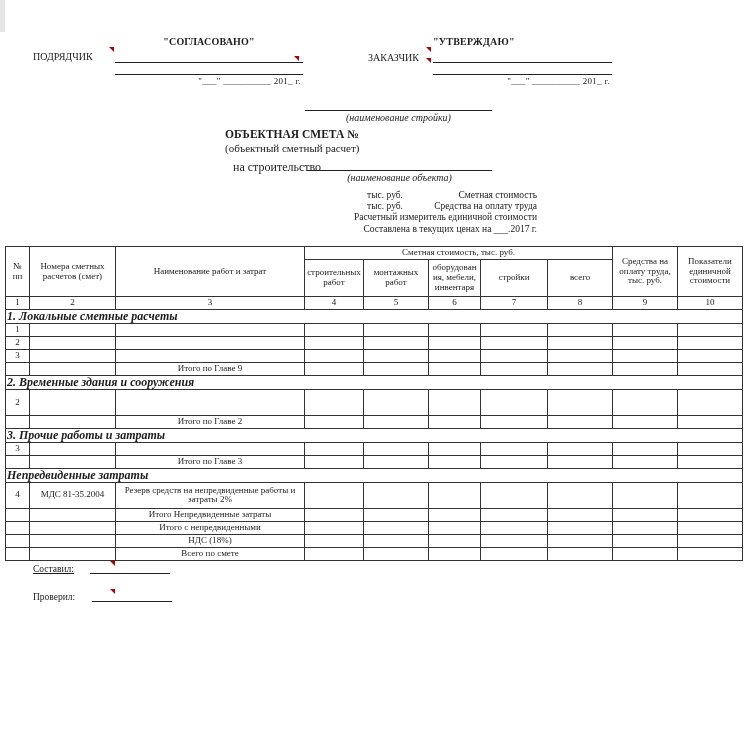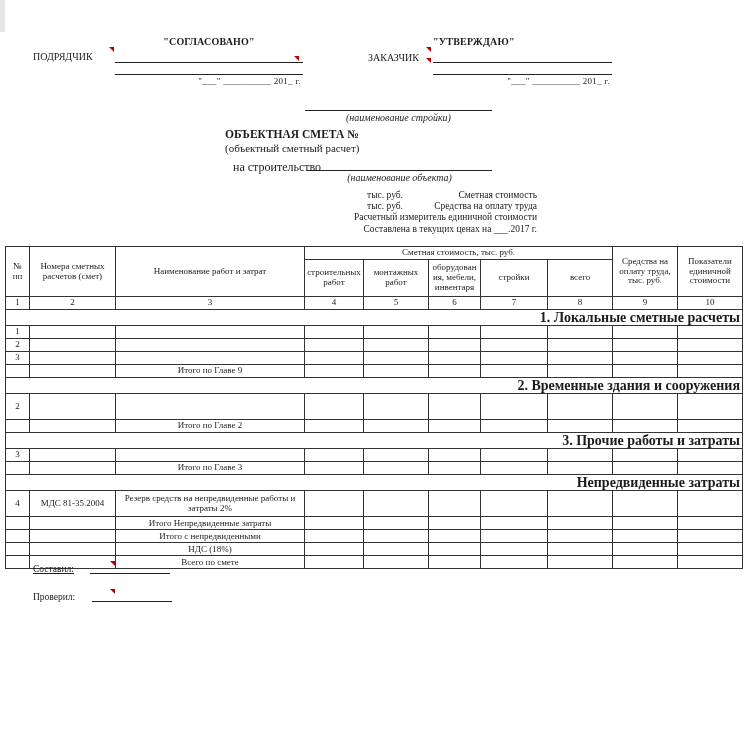--- a/index.html
+++ b/index.html
@@ -44,21 +44,21 @@
   table.est td{
     border:1px solid #333;padding:0 2px;vertical-align:middle;
     text-align:center;overflow:hidden;overflow-wrap:break-word;
   }
   tr.h1{height:13px;}
   tr.h2{height:37px;}
   tr.hnum{height:13px;}
   tr.data-row{height:13px;}
   tr.data-row.tall{height:26px;}
   tr.section-row{height:13px;}
-  tr.section-row td{text-align:right;font-weight:bold;font-size:14px;padding-left:1px;}
+  tr.section-row td{text-align:left;font-weight:bold;font-size:12px;padding-left:1px;font-style:italic;}
   td.c1{text-align:right;padding-right:1px;}
   td.c2{text-align:left;}
   td.c3{text-align:left;}
 
   
   .foot-label{font-size:9.5px;}
 </style>
 </head>
 <body>
 

